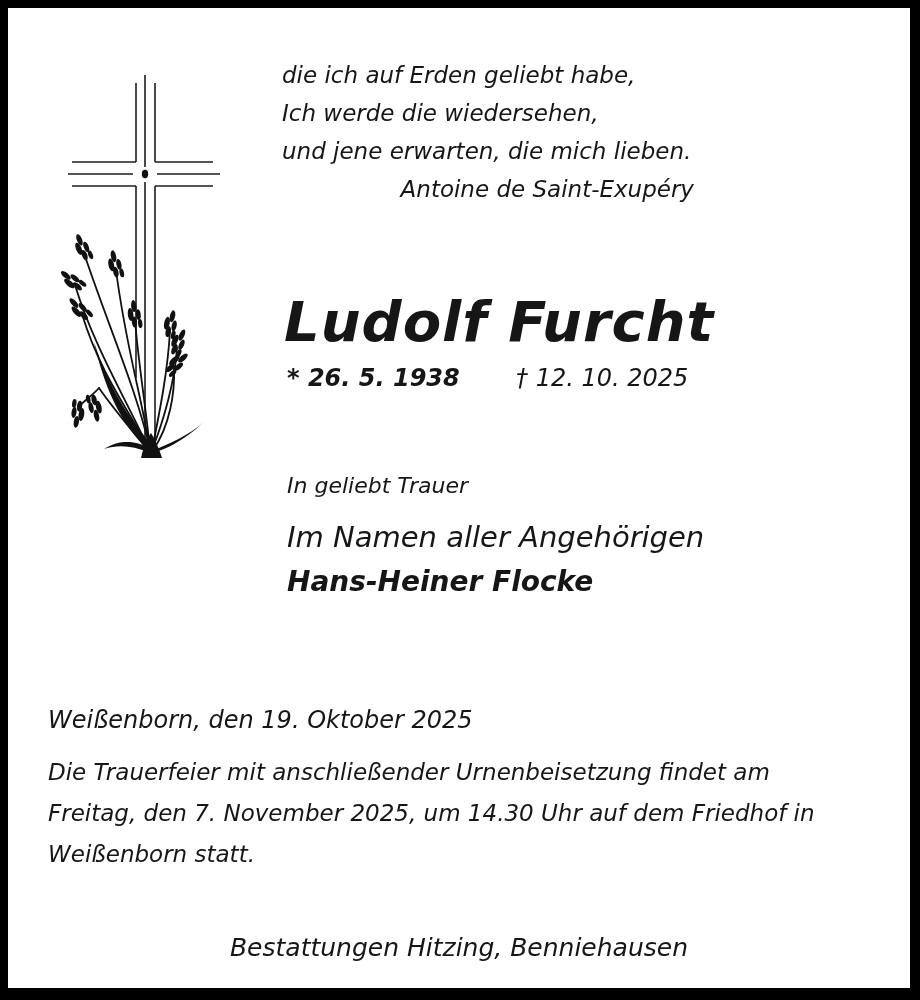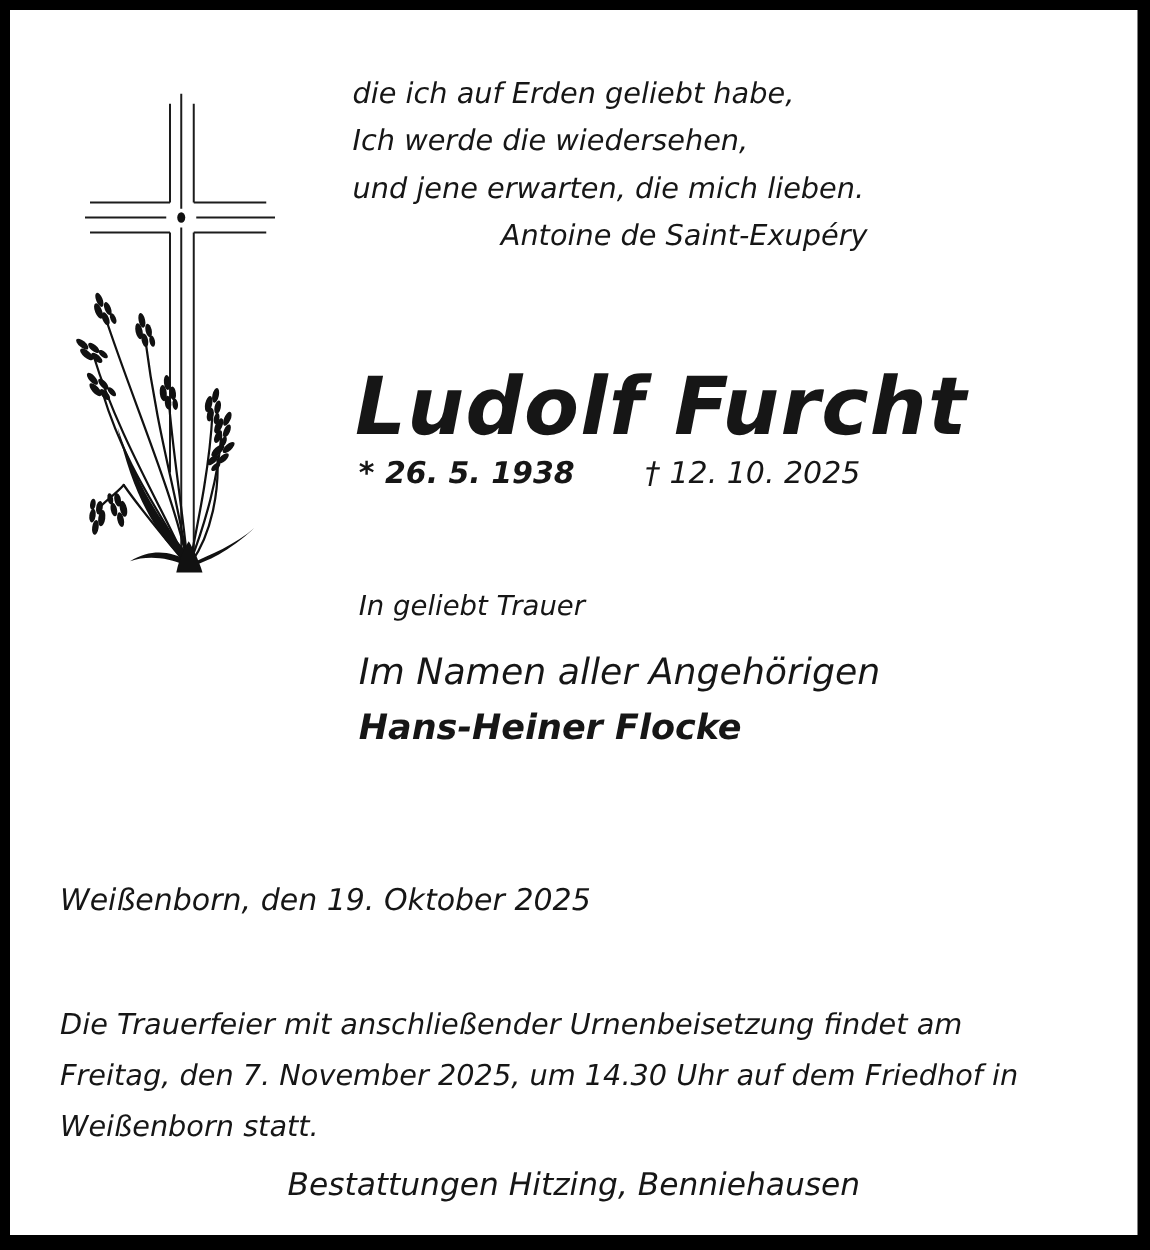--- a/index.html
+++ b/index.html
@@ -12,29 +12,29 @@
   }
   .hand{
     font-family:"DejaVu Sans", sans-serif;
     font-style:italic;
     color:#161616;
     white-space:nowrap;
   }
   .abs{position:absolute;}
   .quote{left:274px; top:48px; width:412px; font-size:23px; line-height:38px;}
   .quote .attr{text-align:right;}
-  .deceased-name{left:276px; top:282px; font-size:64px; font-weight:bold; letter-spacing:1px; line-height:1.15;}
+  .deceased-name{left:276px; top:282px; font-size:56px; font-weight:bold; letter-spacing:1px; line-height:1.15;}
   .birth{left:279px; top:356px; font-size:24px;font-weight:bold;}
   .death{left:508px; top:356px; font-size:24px;}
   .intro{left:279px; top:465px; font-size:22px;}
   .on-behalf{left:279px; top:512px; font-size:29px;}
   .mourner1{left:279px; top:557px; font-size:28px; font-weight:bold;}
   .mourner2{left:279px; top:600px; font-size:28px; font-weight:bold;}
   .place-date{left:40px; top:698px; font-size:24px;}
-  .funeral{left:40px; top:744px; width:790px; font-size:23px; line-height:41px;margin-top:48px;}
+  .funeral{left:40px; top:744px; width:790px; font-size:23px; line-height:41px;}
   .footer-line{left:0; top:925px; width:100%; text-align:center; font-size:25px;}
   .illus{left:22px; top:40px;}
 </style>
 </head>
 <body>
 
 <div class="card">
 
   <svg class="abs illus" width="240" height="430" viewBox="0 0 240 430" aria-hidden="true">
     <defs>

